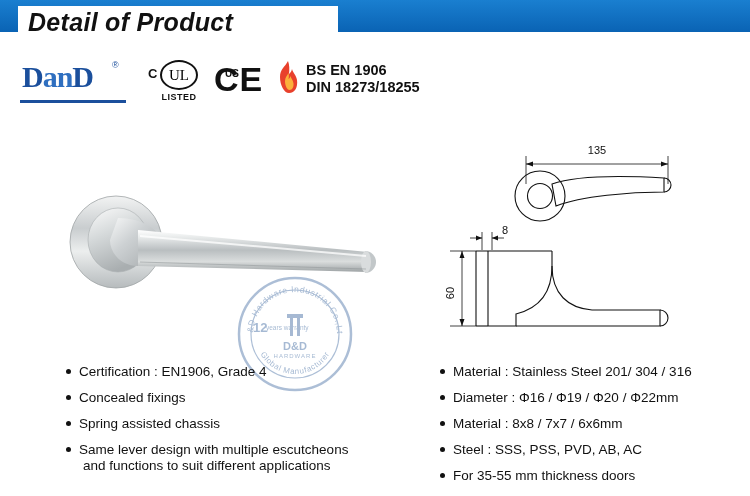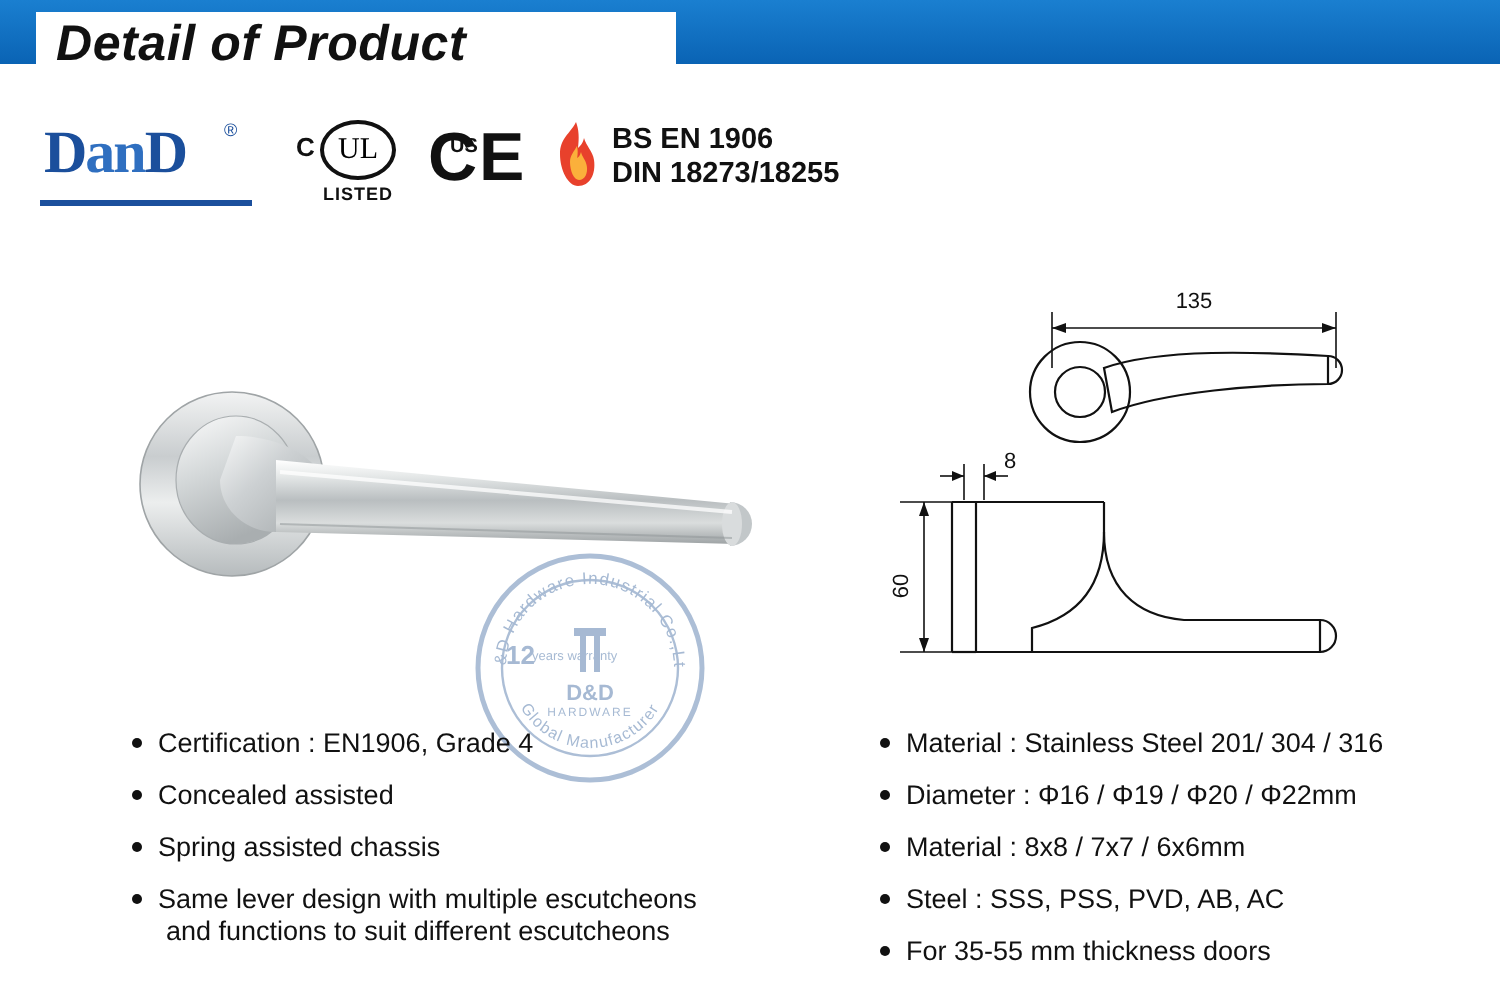--- a/index.html
+++ b/index.html
@@ -328,30 +328,30 @@
     </svg>
   </div>
 
   <div class="bullets-left">
     <div class="bullet-row">
       <span class="dot"></span>
       <span>Certification : EN1906, Grade 4</span>
     </div>
     <div class="bullet-row">
       <span class="dot"></span>
-      <span>Concealed assisted</span>
+      <span>Concealed fixings</span>
     </div>
     <div class="bullet-row">
       <span class="dot"></span>
       <span>Spring assisted chassis</span>
     </div>
     <div class="bullet-row">
       <span class="dot"></span>
       <span>Same lever design with multiple escutcheons</span>
-      <span class="line2">and functions to suit different escutcheons</span>
+      <span class="line2">and functions to suit different applications</span>
     </div>
   </div>
 
   <div class="bullets-right">
     <div class="bullet-row">
       <span class="dot"></span>
       <span>Material : Stainless Steel 201/ 304 / 316</span>
     </div>
     <div class="bullet-row">
       <span class="dot"></span>

